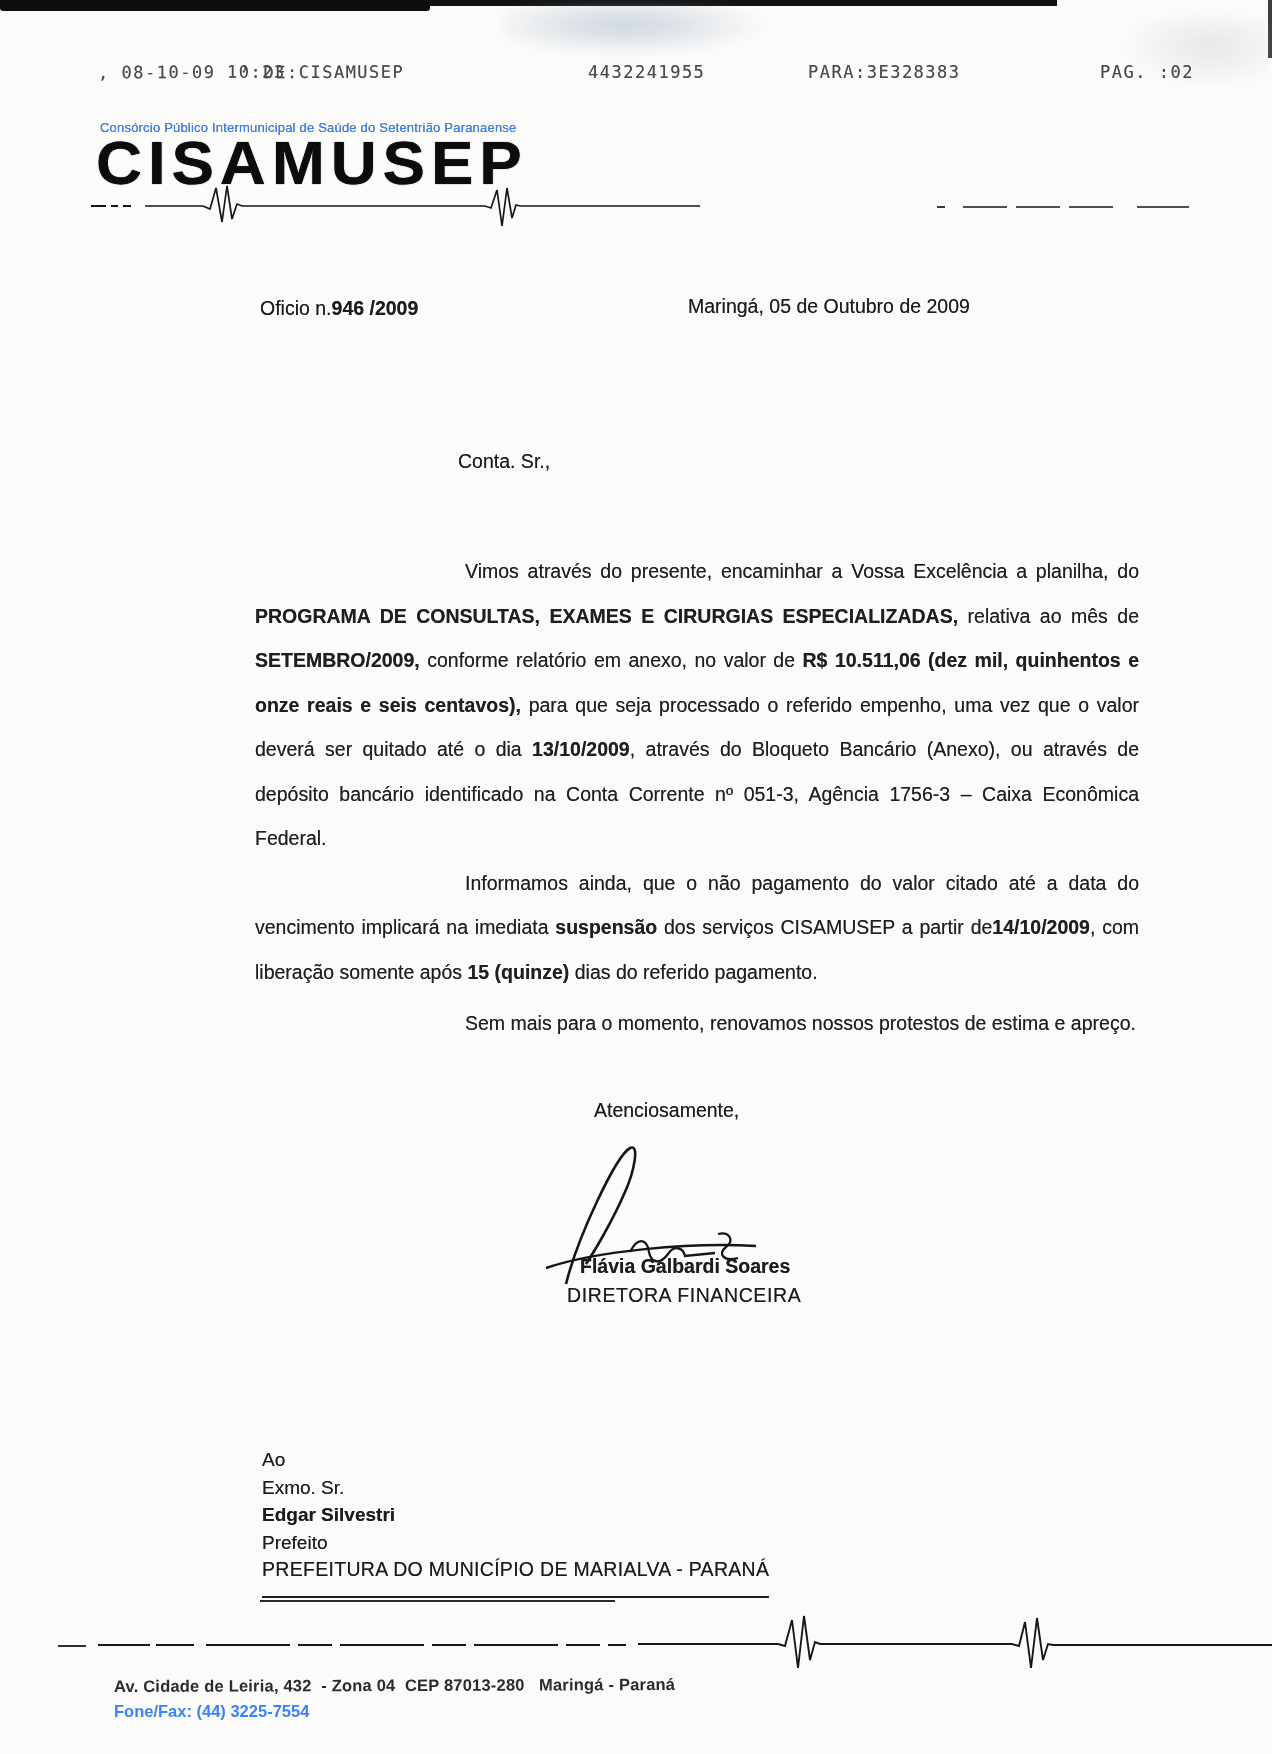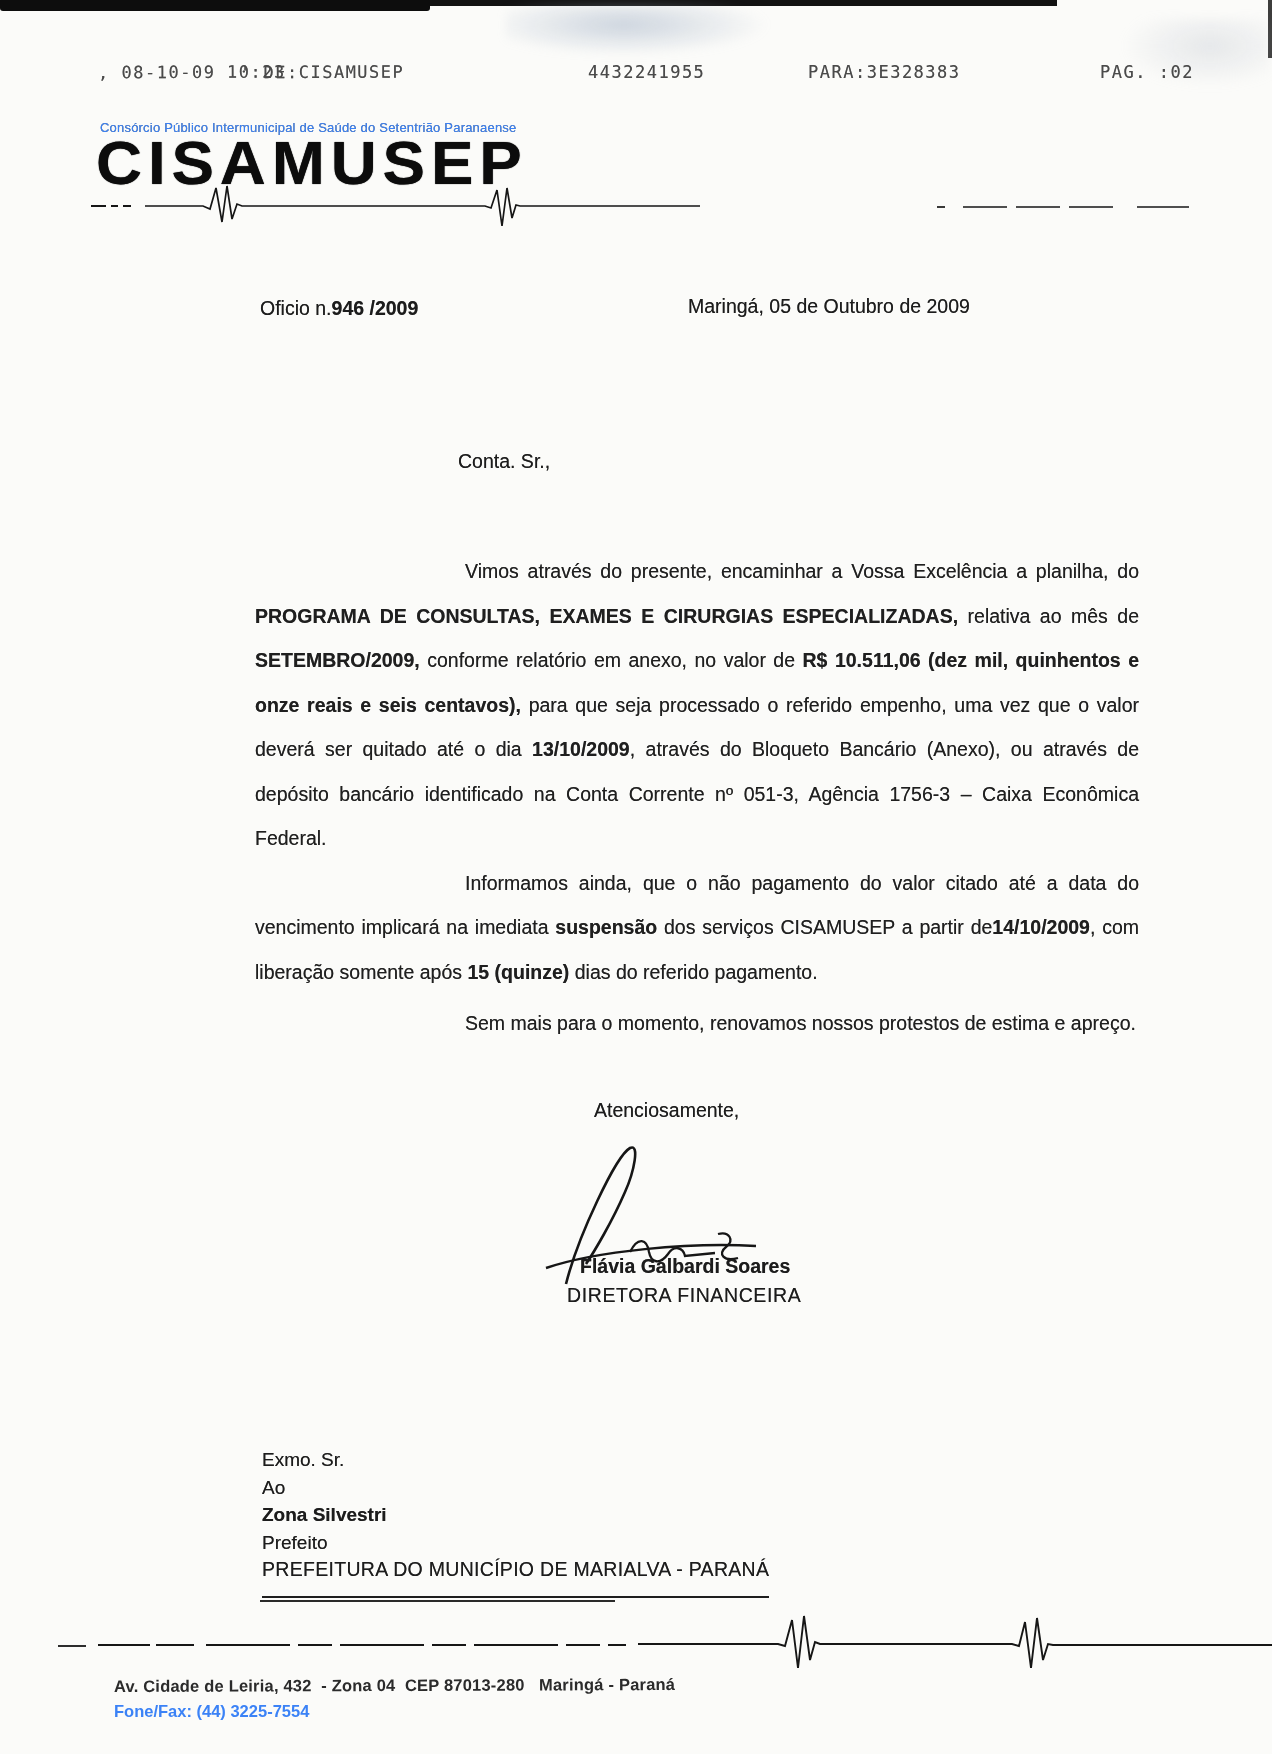--- a/index.html
+++ b/index.html
@@ -136,23 +136,23 @@
   <svg class="sig-svg" width="270" height="152" viewBox="0 0 270 152">
     <path d="M34 146 C46 98 84 18 98 10 C108 5 102 34 93 54 C80 84 62 114 54 126" stroke-width="2.6"></path>
     <path d="M14 130 C64 113 158 104 224 108" stroke-width="2.4"></path>
     <path d="M98 114 c8 -16 17 -13 19 0 c2 11 11 13 19 2 c6 -9 15 -7 17 2 l30 -3" stroke-width="2.3"></path>
     <path d="M186 96 c11 -3 17 6 8 13 c-9 7 -2 15 12 11" stroke-width="2.3"></path>
   </svg>
   <div class="sig-name ink">Flávia Galbardi Soares</div>
   <div class="sig-title ink">DIRETORA FINANCEIRA</div>
 
   <div class="recipient ink">
+    <div>Ao</div>
     <div>Exmo. Sr.</div>
-    <div>Ao</div>
-    <div class="rec-name">Zona Silvestri</div>
+    <div class="rec-name">Edgar Silvestri</div>
     <div>Prefeito</div>
     <div class="rec-org">PREFEITURA DO MUNICÍPIO DE MARIALVA - PARANÁ</div>
   </div>
 
   <svg class="ekg-bottom" width="1222" height="64" viewBox="0 0 1222 64">
     <path d="M8 36 h28" stroke-width="1.8"></path>
     <path d="M48 35 h96" stroke-width="2" stroke-dasharray="52 6"></path>
     <path d="M156 35 h420" stroke-width="2" stroke-dasharray="84 8 34 8"></path>
     <path d="M588 34 h140 l7 2 l7 -26 l6 48 l6 -52 l6 44 l5 -18 l5 2 H962 l7 2 l6 -24 l6 46 l6 -50 l6 42 l5 -16 l5 1 H1222" stroke-width="1.9"></path>
   </svg>

